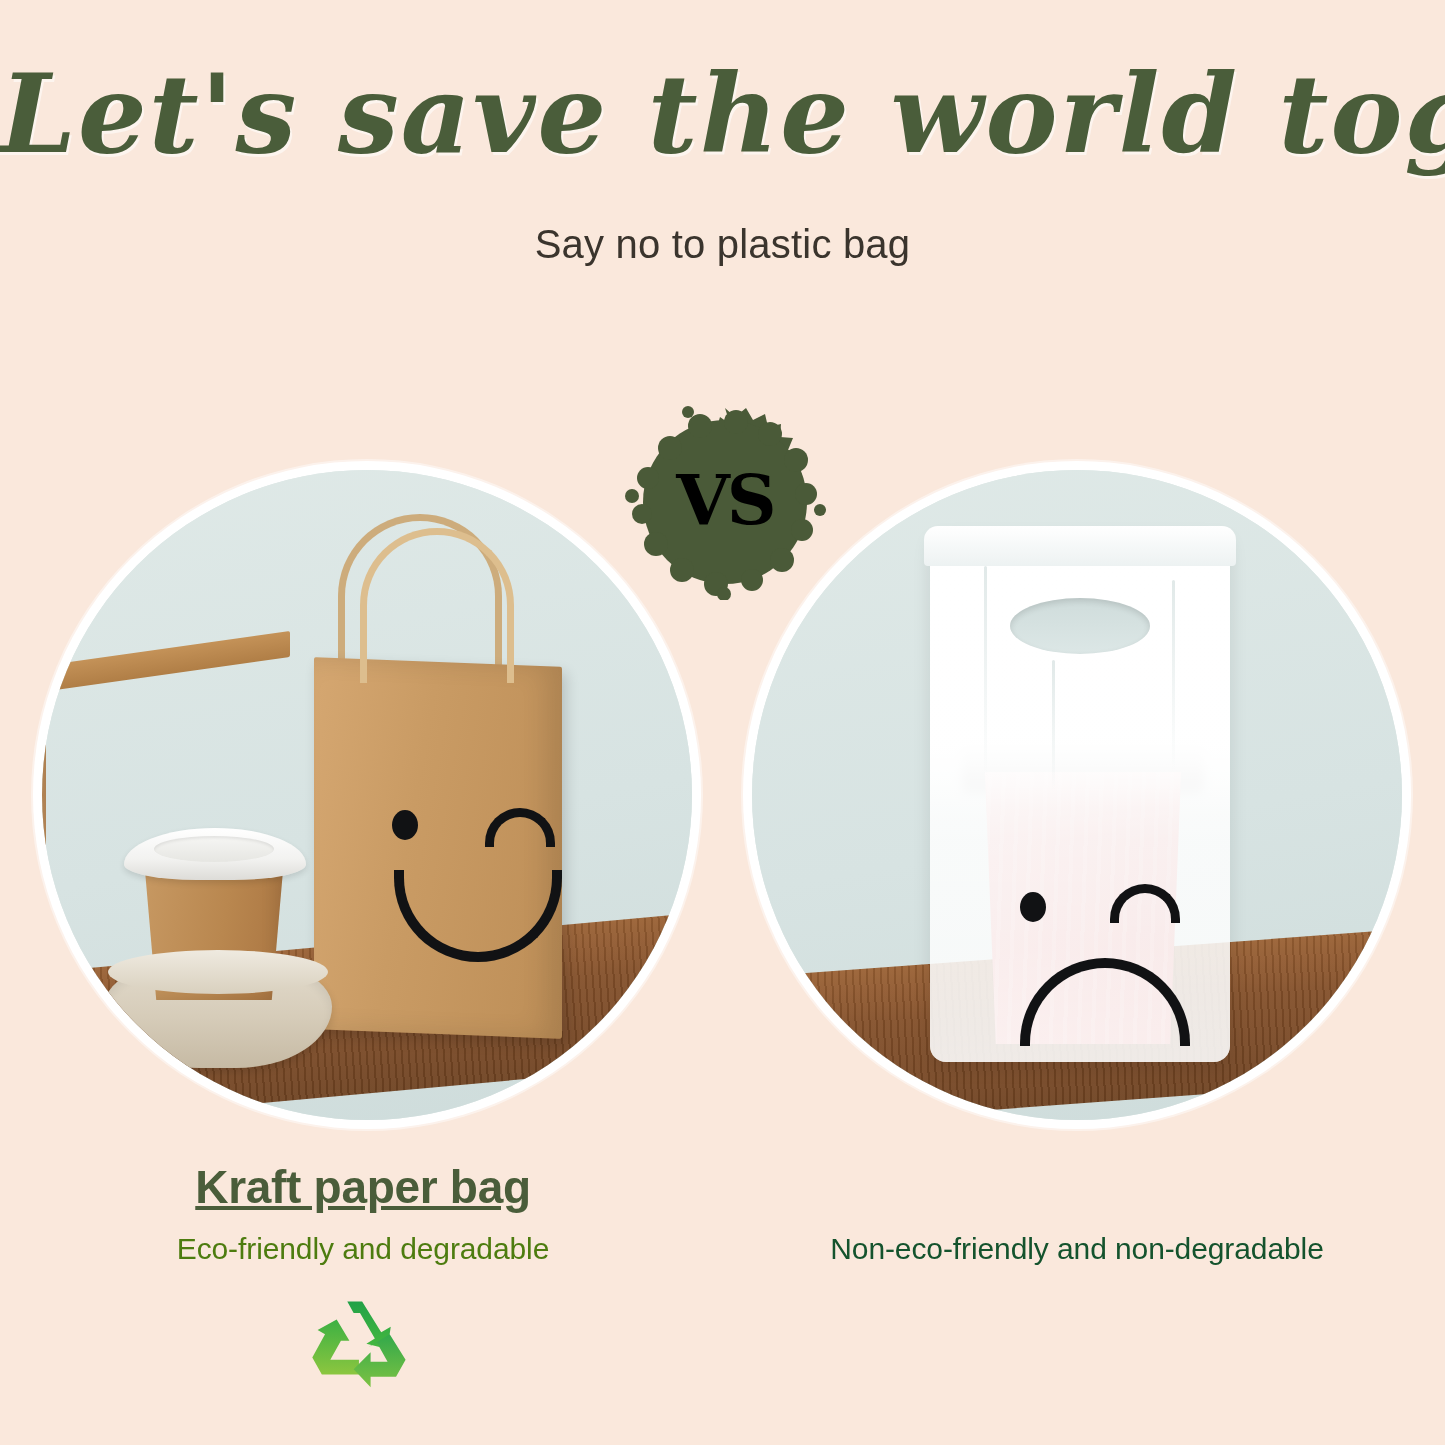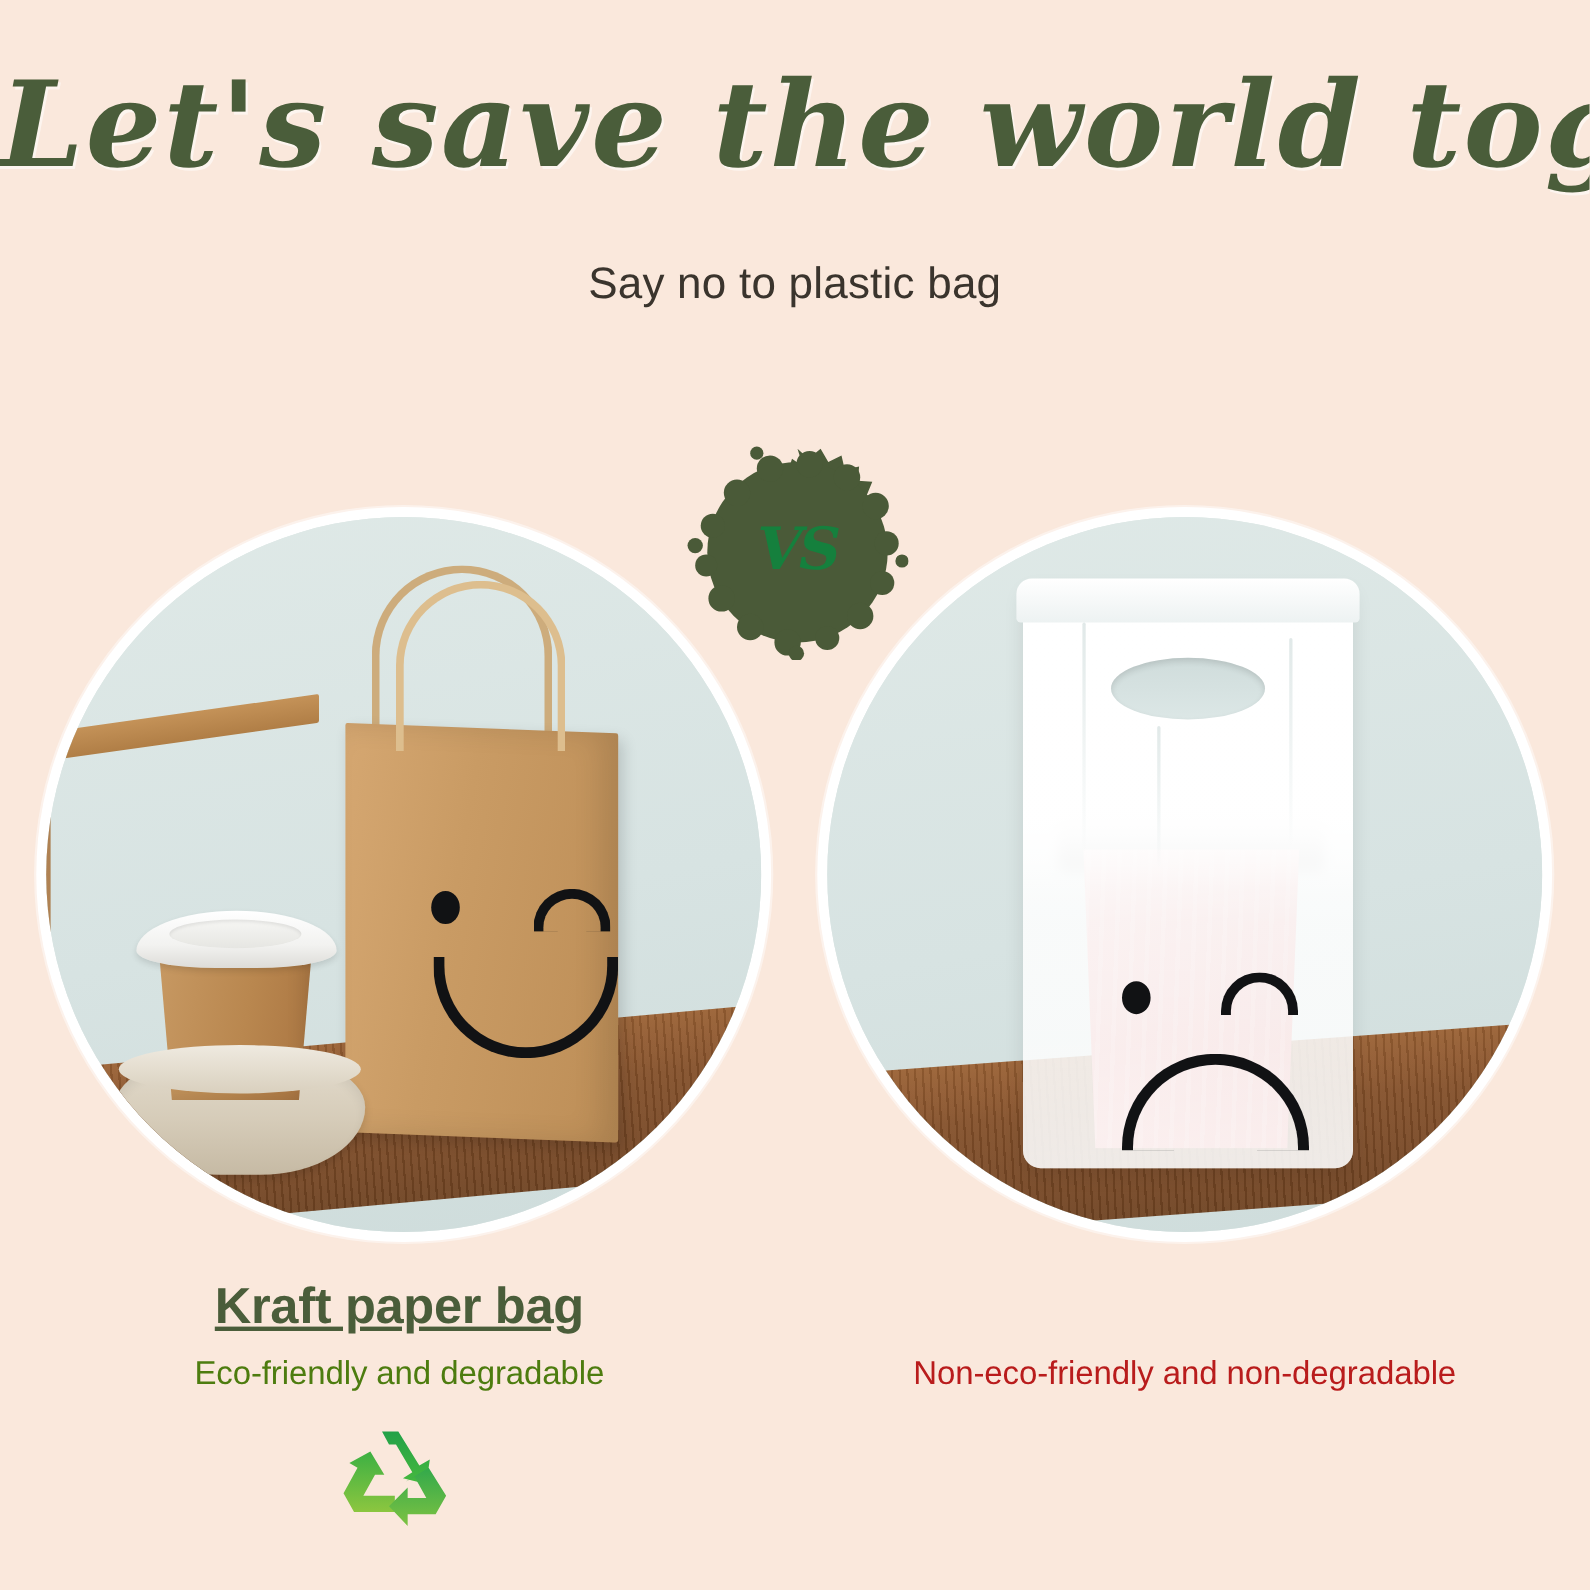--- a/index.html
+++ b/index.html
@@ -21,21 +21,21 @@
     font-style:italic;
     font-weight:700;
     font-size:108px;
     line-height:1.05;
     letter-spacing:2px;
     color:#4A5D3A;
     text-shadow:2px 3px 0 rgba(255,255,255,.55);
     white-space:nowrap;
   }
   .subtitle{
-    position:absolute;left:0;top:236px;width:1445px;
+    position:absolute;left:0;top:222px;width:1445px;
     text-align:center;
     font-size:40px;
     font-weight:400;
     color:#3A342D;
     letter-spacing:.2px;
   }
 
   
   .photo-circle{
     position:absolute;
@@ -210,39 +210,39 @@
 
   
   #vs-badge{
     position:absolute;left:624px;top:404px;width:202px;height:196px;
   }
   #vs-badge svg{display:block;width:202px;height:196px;}
   .vs-text{
     position:absolute;left:0;top:0;width:202px;height:196px;
     display:flex;align-items:center;justify-content:center;
     font-family:"DejaVu Serif", serif;
-    font-style:italic;font-weight:700;
-    font-size:53px;color:#15803d;
+    font-weight:700;
+    font-size:69px;color:#000000;
     letter-spacing:-3px;
     padding-bottom:6px;box-sizing:border-box;
   }
 
   
   .caption-title{
     position:absolute;width:700px;text-align:center;
     font-size:46px;font-weight:700;letter-spacing:-.3px;
   }
   .caption-sub{
     position:absolute;width:700px;text-align:center;
     font-size:30px;font-weight:400;letter-spacing:-.1px;
   }
   #caption-left-title{left:13px;top:1160px;color:#4A5D3A;text-decoration:underline;}
   #caption-left-sub{left:13px;top:1232px;color:#4d7c0f;}
   #caption-right-title{left:727px;top:1160px;color:#55514D;}
-  #caption-right-sub{left:727px;top:1232px;color:#b91c1c;}
+  #caption-right-sub{left:727px;top:1232px;color:#14532d;}
 
   
   #recycle-icon{position:absolute;left:307px;top:1294px;width:106px;height:106px;}
   #recycle-icon svg{display:block;width:106px;height:106px;}
 </style>
 </head>
 <body>
 
 <div id="stage">
 

